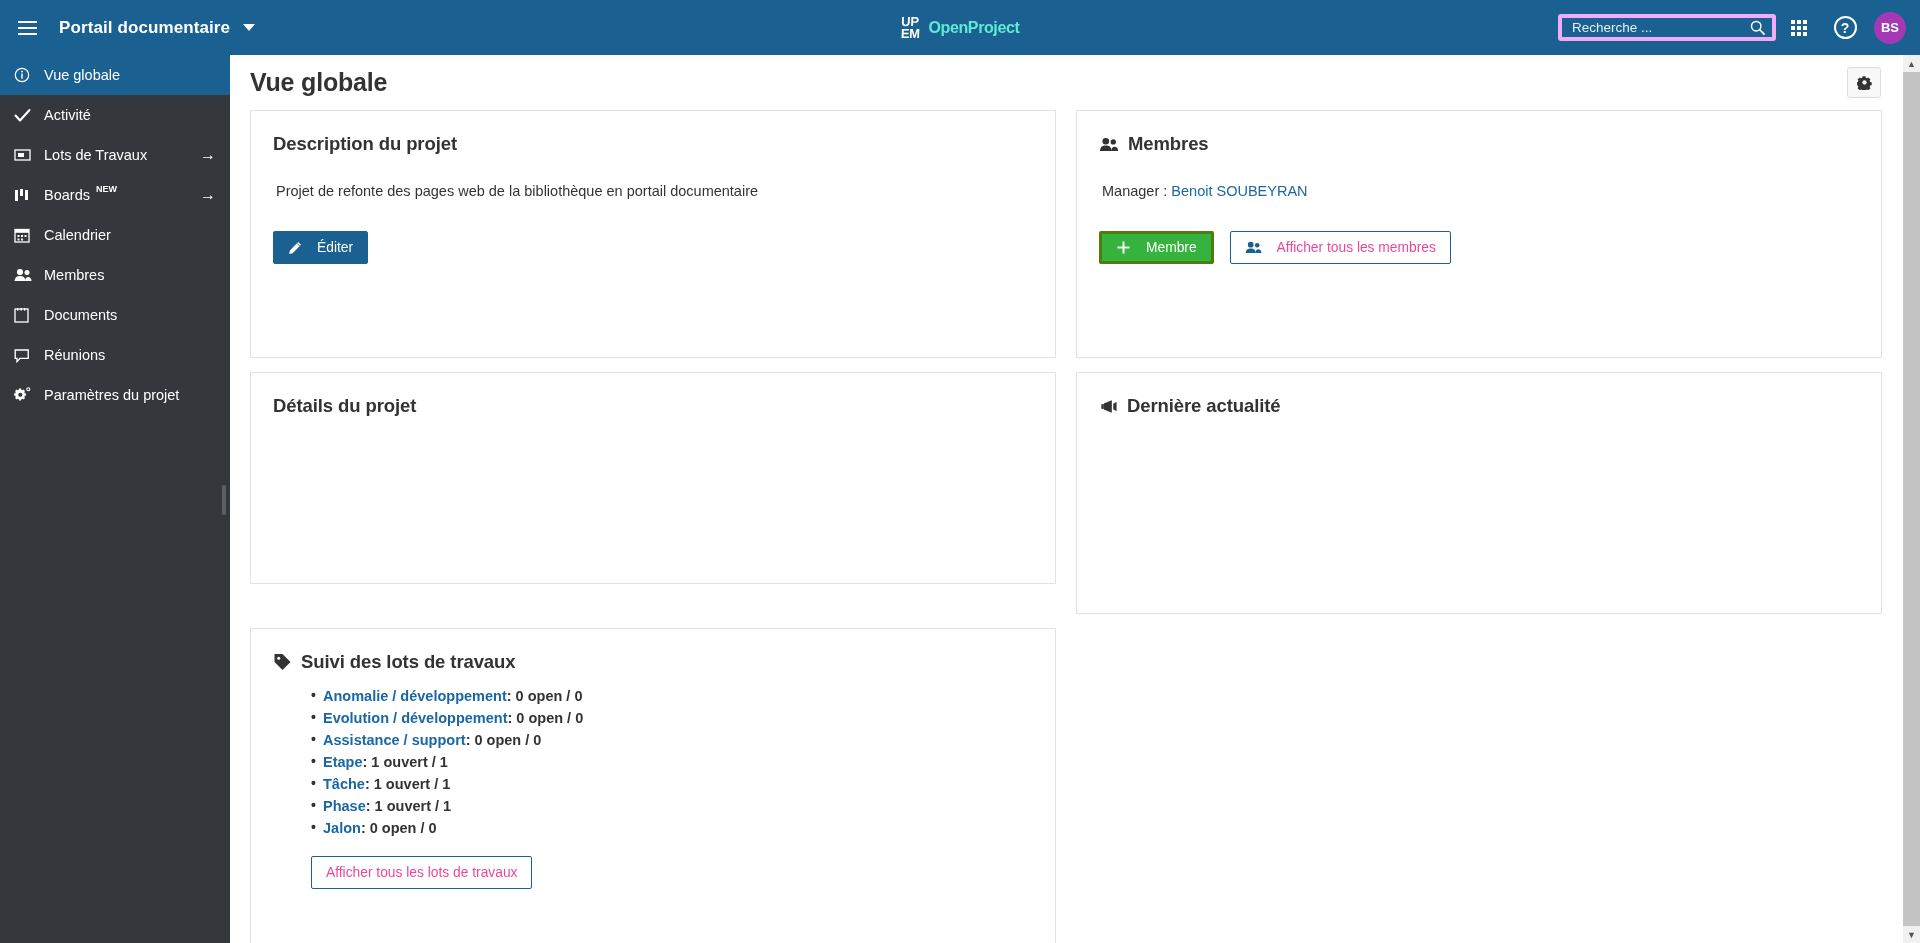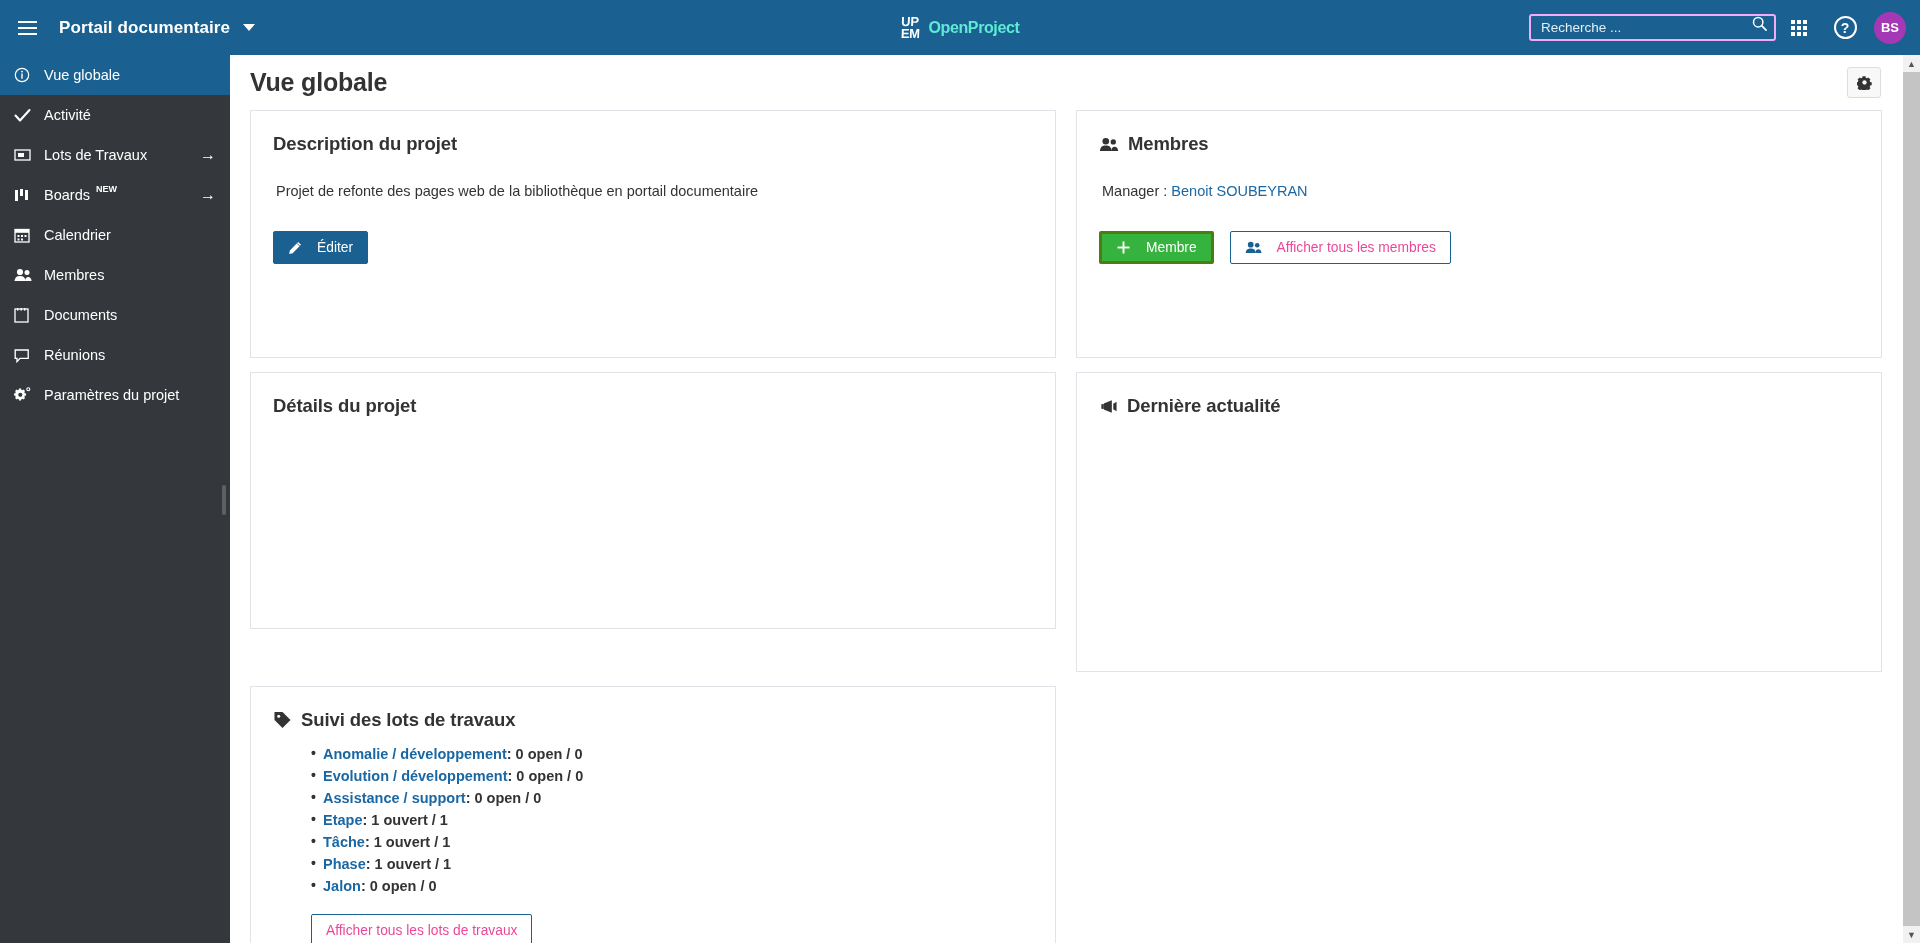--- a/index.html
+++ b/index.html
@@ -52,24 +52,24 @@
     transform: skewX(-2deg);
   }
   .brand-text {
     color: #5eead4; font-size: 16px; font-weight: bold; letter-spacing: -0.4px;
   }
   .header-right {
     margin-left: auto; display: flex; align-items: center;
     gap: 0; padding-right: 14px; z-index: 2;
   }
   .search-box {
-    width: 247px; height: 27px;
-    border: 2px solid #f0abfc; border-radius: 3px;
+    width: 218px; height: 27px;
+    border: 4px solid #f0abfc; border-radius: 3px;
     background: #1A6191;
-    display: flex; 
+    display: flex; align-items: center;
     padding: 0 7px 0 10px; cursor: text;
   }
   .search-box input {
     flex: 1; border: none; outline: none; background: transparent;
     color: #ffffff; font-size: 13.5px; font-family: "Liberation Sans", sans-serif;
   }
   .search-box input::placeholder { color: #e3eef5; opacity: 1; }
   .icon-btn {
     width: 46px; height: 55px;
     display: flex; align-items: center; justify-content: center;
@@ -437,28 +437,28 @@
               </svg>
               <span>Afficher tous les membres</span>
             </div>
           </div>
         </div>
       </div>
     </div>
 
     <div class="grid-row" style="margin-top:14px">
 
-      <div class="widget w-half" style="height:257px">
+      <div class="widget w-half" style="height:212px">
         <div class="widget-title">
           <span>Détails du projet</span>
         </div>
         <div class="widget-body"></div>
       </div>
 
-      <div class="widget w-half" style="height:300px">
+      <div class="widget w-half" style="height:242px">
         <div class="widget-title">
           <span class="w-ico">
             <svg width="19" height="15" viewBox="0 0 20 15">
               <path d="M2.5 5 L2.5 10 L5 10 L5 5 Z" fill="#333333"></path>
               <path d="M5 4.3 L13.5 1 L13.5 14 L5 10.7 Z" fill="#333333"></path>
               <path d="M15 4.5 L18.5 2.6 L18.5 12.4 L15 10.5 Z" fill="#333333"></path>
             </svg>
           </span>
           <span>Dernière actualité</span>
         </div>

